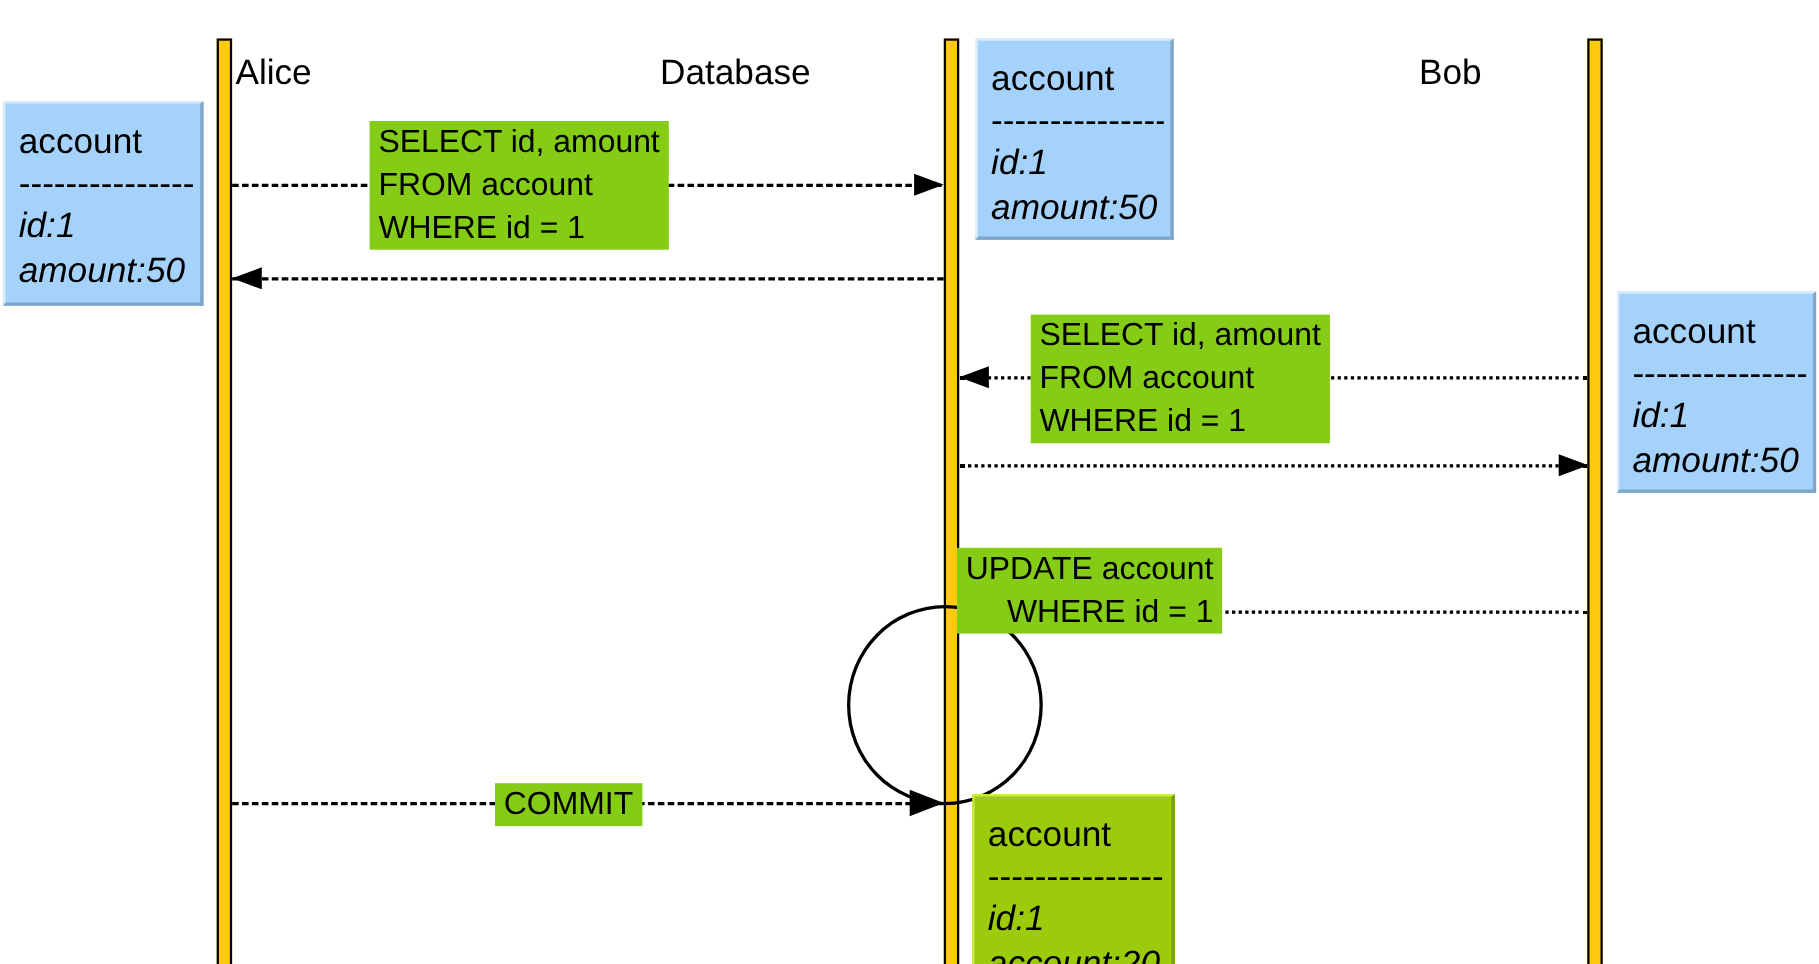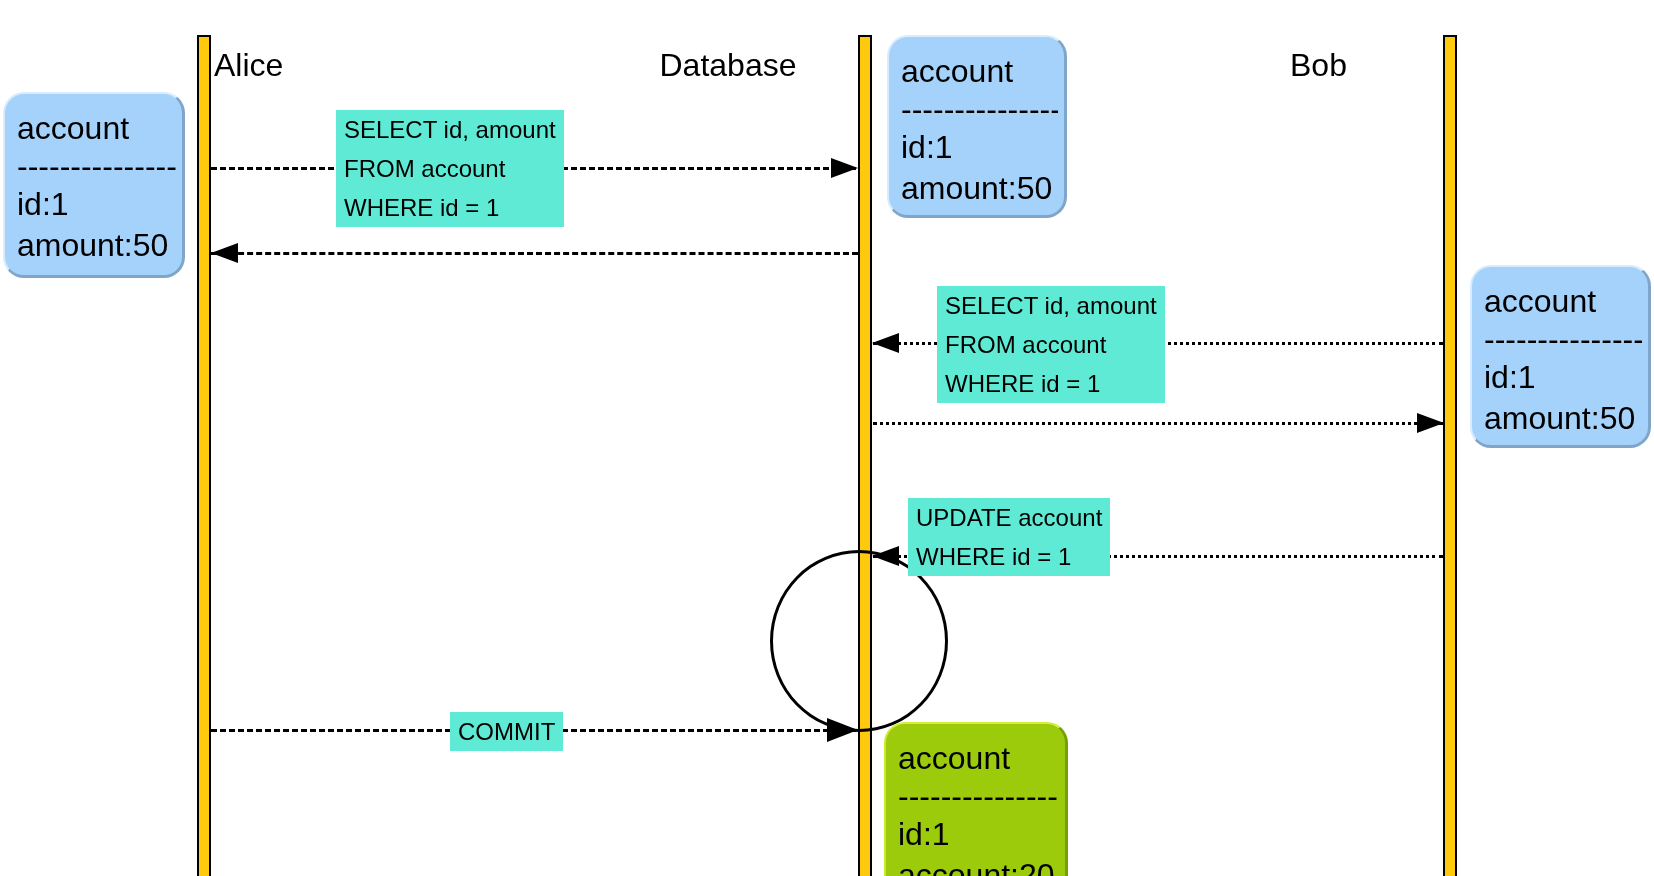--- a/index.html
+++ b/index.html
@@ -16,44 +16,44 @@
   .lifeline{
     position:absolute;top:3px;height:864px;width:10px;
     background:#FFC90E;border:2px solid #000;z-index:2;
   }
   #lifeline-alice{left:197px;}
   #lifeline-database{left:858px;}
   #lifeline-bob{left:1443px;}
   
   .plabel{position:absolute;top:16px;font-size:32px;line-height:34px;z-index:5;white-space:nowrap;}
   #plabel-alice{left:214px;}
-  #plabel-database{left:600px;width:256px;text-align:center;}
+  #plabel-database{left:600px;width:256px;text-align:left;}
   #plabel-bob{left:1290px;width:152px;text-align:left;}
   
   .note{
     position:absolute;z-index:5;font-size:32px;
-    padding:14px 6px 0 12px;box-sizing:border-box;border-radius:21px;
+    padding:14px 6px 0 12px;box-sizing:border-box;
   }
   .note-blue{
     background:#A5D2FA;
     border-top:2px solid #D9ECFD;border-left:2px solid #D9ECFD;
     border-right:3px solid #7FA6C9;border-bottom:3px solid #7FA6C9;
   }
   .note-green{
     background:#9CCB0B;
     border-top:2px solid #D3F13A;border-left:2px solid #CDE92F;
     border-right:3px solid #74A004;border-bottom:3px solid #74A004;
   }
   #note-alice{left:3px;top:60px;width:182px;height:186px;}
   #note-db-initial{left:887px;top:3px;width:180px;height:183px;}
   #note-bob{left:1470px;top:233px;width:181px;height:183px;}
   #note-db-after{left:884px;top:690px;width:184px;height:184px;}
   .note-title{line-height:40px;}
   .note-sep{line-height:36px;letter-spacing:0px;white-space:nowrap;overflow:hidden;}
-  .note-row{line-height:41px;}
+  .note-row{line-height:41px;font-style:italic;}
   
   .msg{position:absolute;height:0;border-top:3px solid #000;z-index:1;}
   .msg.dashed{border-top-style:dashed;}
   .msg.dotted{border-top-style:dotted;}
   #msg1{left:211px;top:135px;width:645px;}
   #msg2{left:211px;top:220px;width:647px;}
   #msg3{left:873px;top:310px;width:570px;}
   #msg4{left:873px;top:390px;width:570px;}
   #msg5{left:873px;top:523px;width:570px;}
   #msg6{left:211px;top:697px;width:645px;}
@@ -62,26 +62,26 @@
   .head-right{border-top:10px solid transparent;border-bottom:10px solid transparent;border-left:27px solid #000;}
   .head-left{border-top:10px solid transparent;border-bottom:10px solid transparent;border-right:27px solid #000;}
   #head1{left:831px;top:126px;}
   #head2{left:211px;top:211px;}
   #head3{left:872px;top:301px;}
   #head4{left:1417px;top:381px;}
   #head5{left:872px;top:514px;}
   #head6{left:827px;top:686px;border-top-width:12px;border-bottom-width:12px;border-left-width:31px;}
   
   .msgtext{
-    position:absolute;background:#5eead4;z-index:6;
-    font-size:24px;line-height:39px;padding:0 8px;white-space:nowrap;
+    position:absolute;background:#84cc16;z-index:6;
+    font-size:29px;line-height:39px;padding:0 8px;white-space:nowrap;
   }
   #text-msg1{left:336px;top:78px;}
   #text-msg3{left:937px;top:254px;}
-  #text-msg5{left:908px;top:466px;}
+  #text-msg5{left:870px;top:466px;text-align:right;}
   #text-msg6{left:450px;top:680px;text-align:right;}
   
   .loop-circle{
     position:absolute;left:770px;top:518px;width:172px;height:176px;
     border:3px solid #000;border-radius:50%;background:transparent;z-index:3;
   }
 </style>
 </head>
 <body>
 

